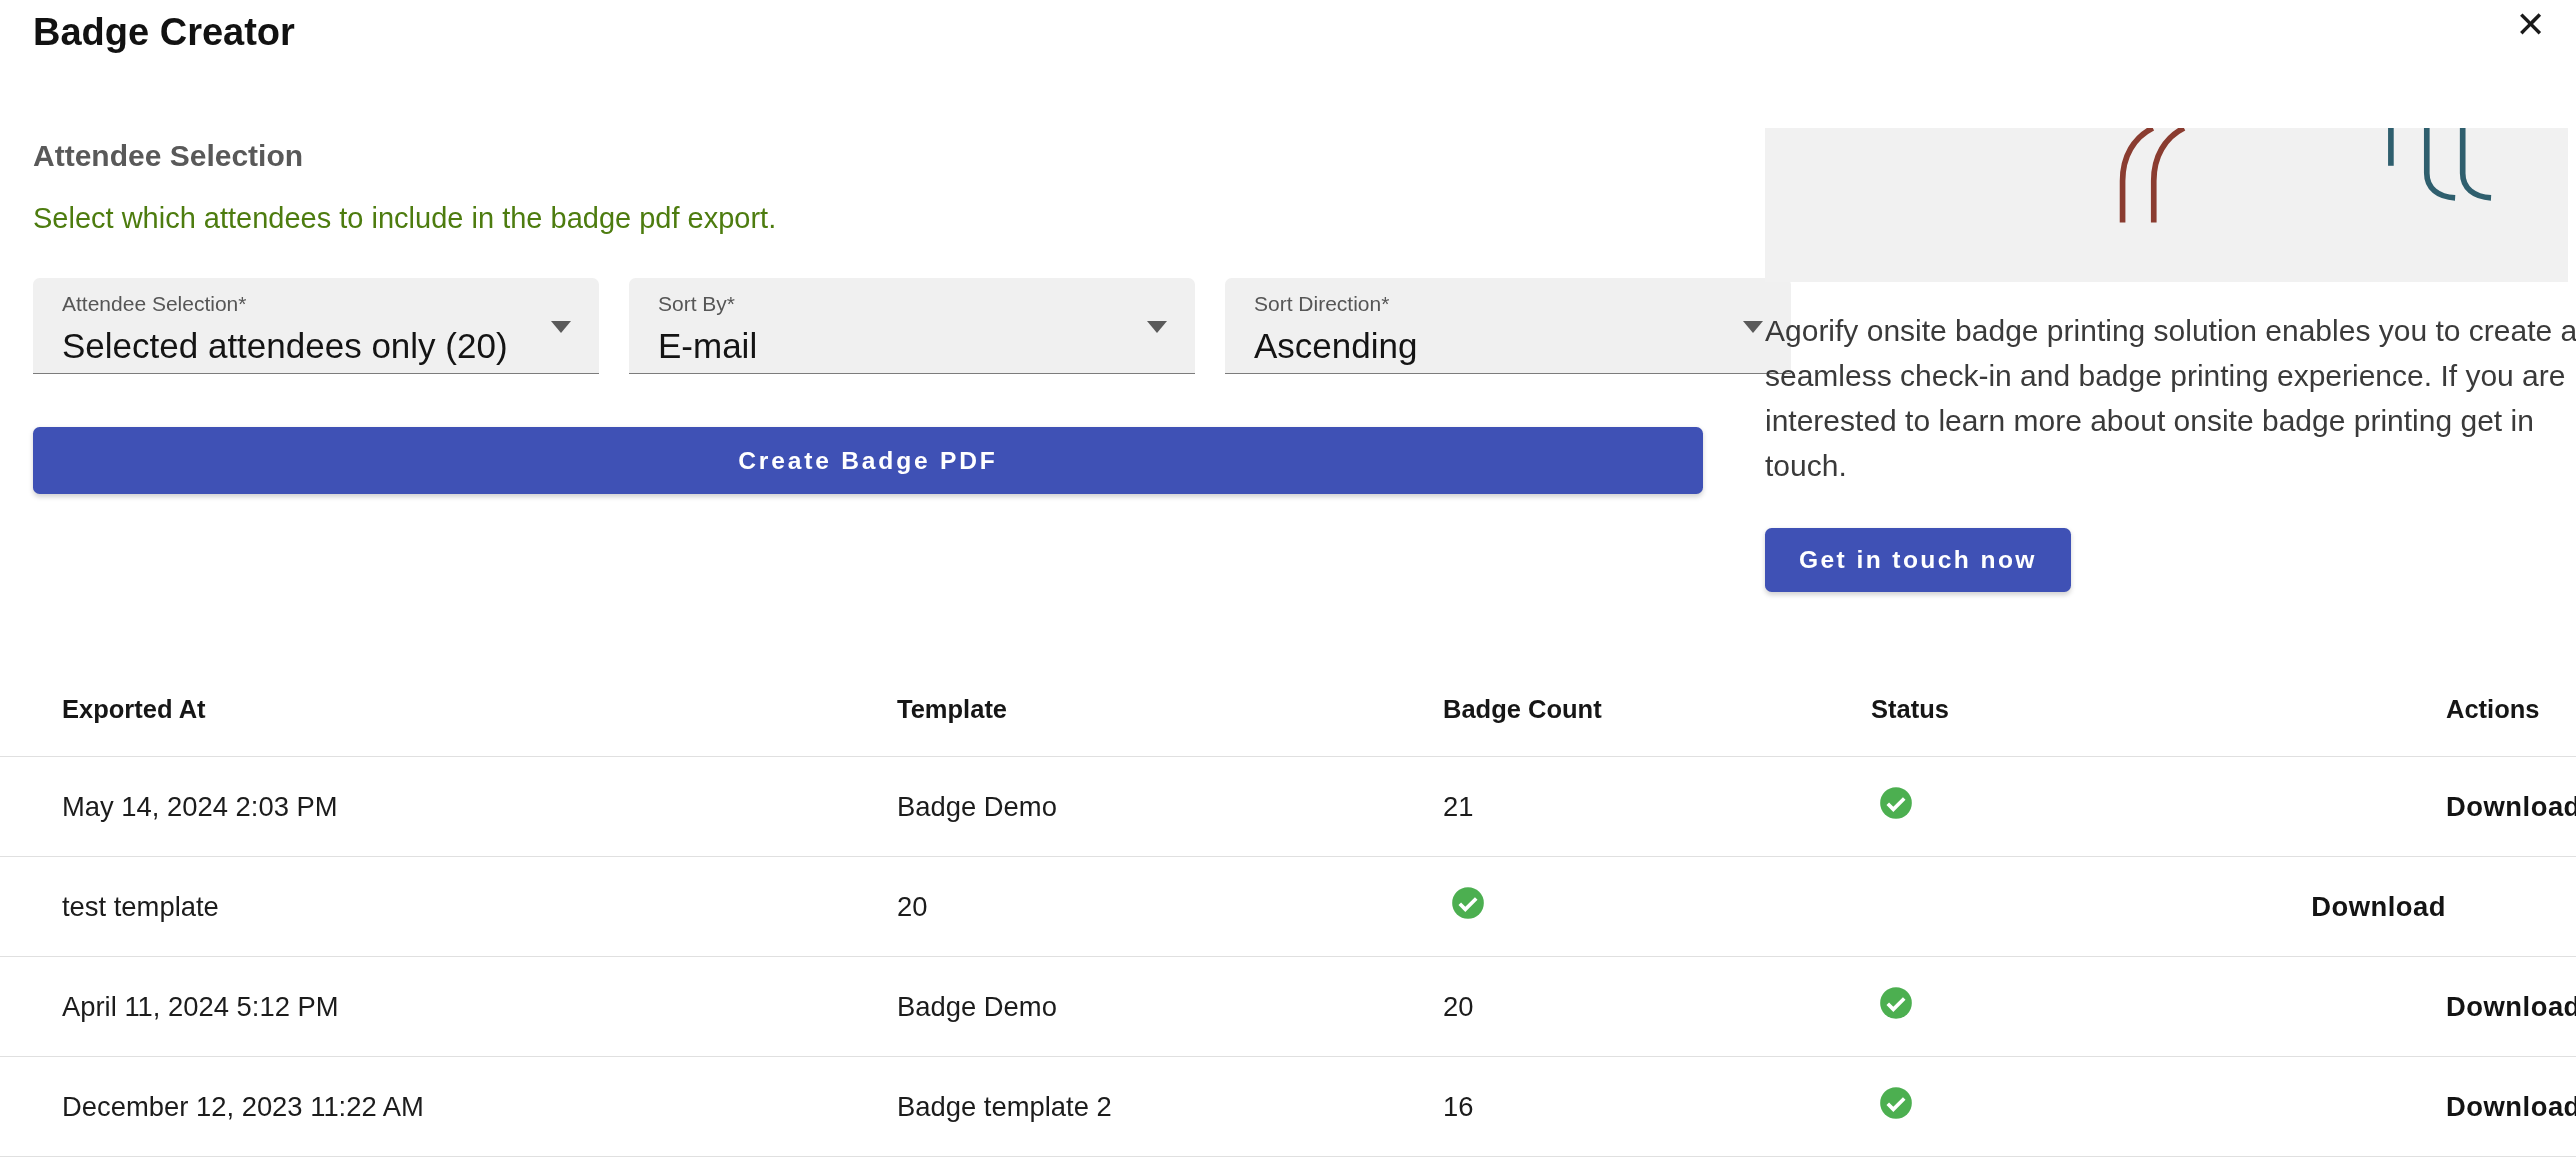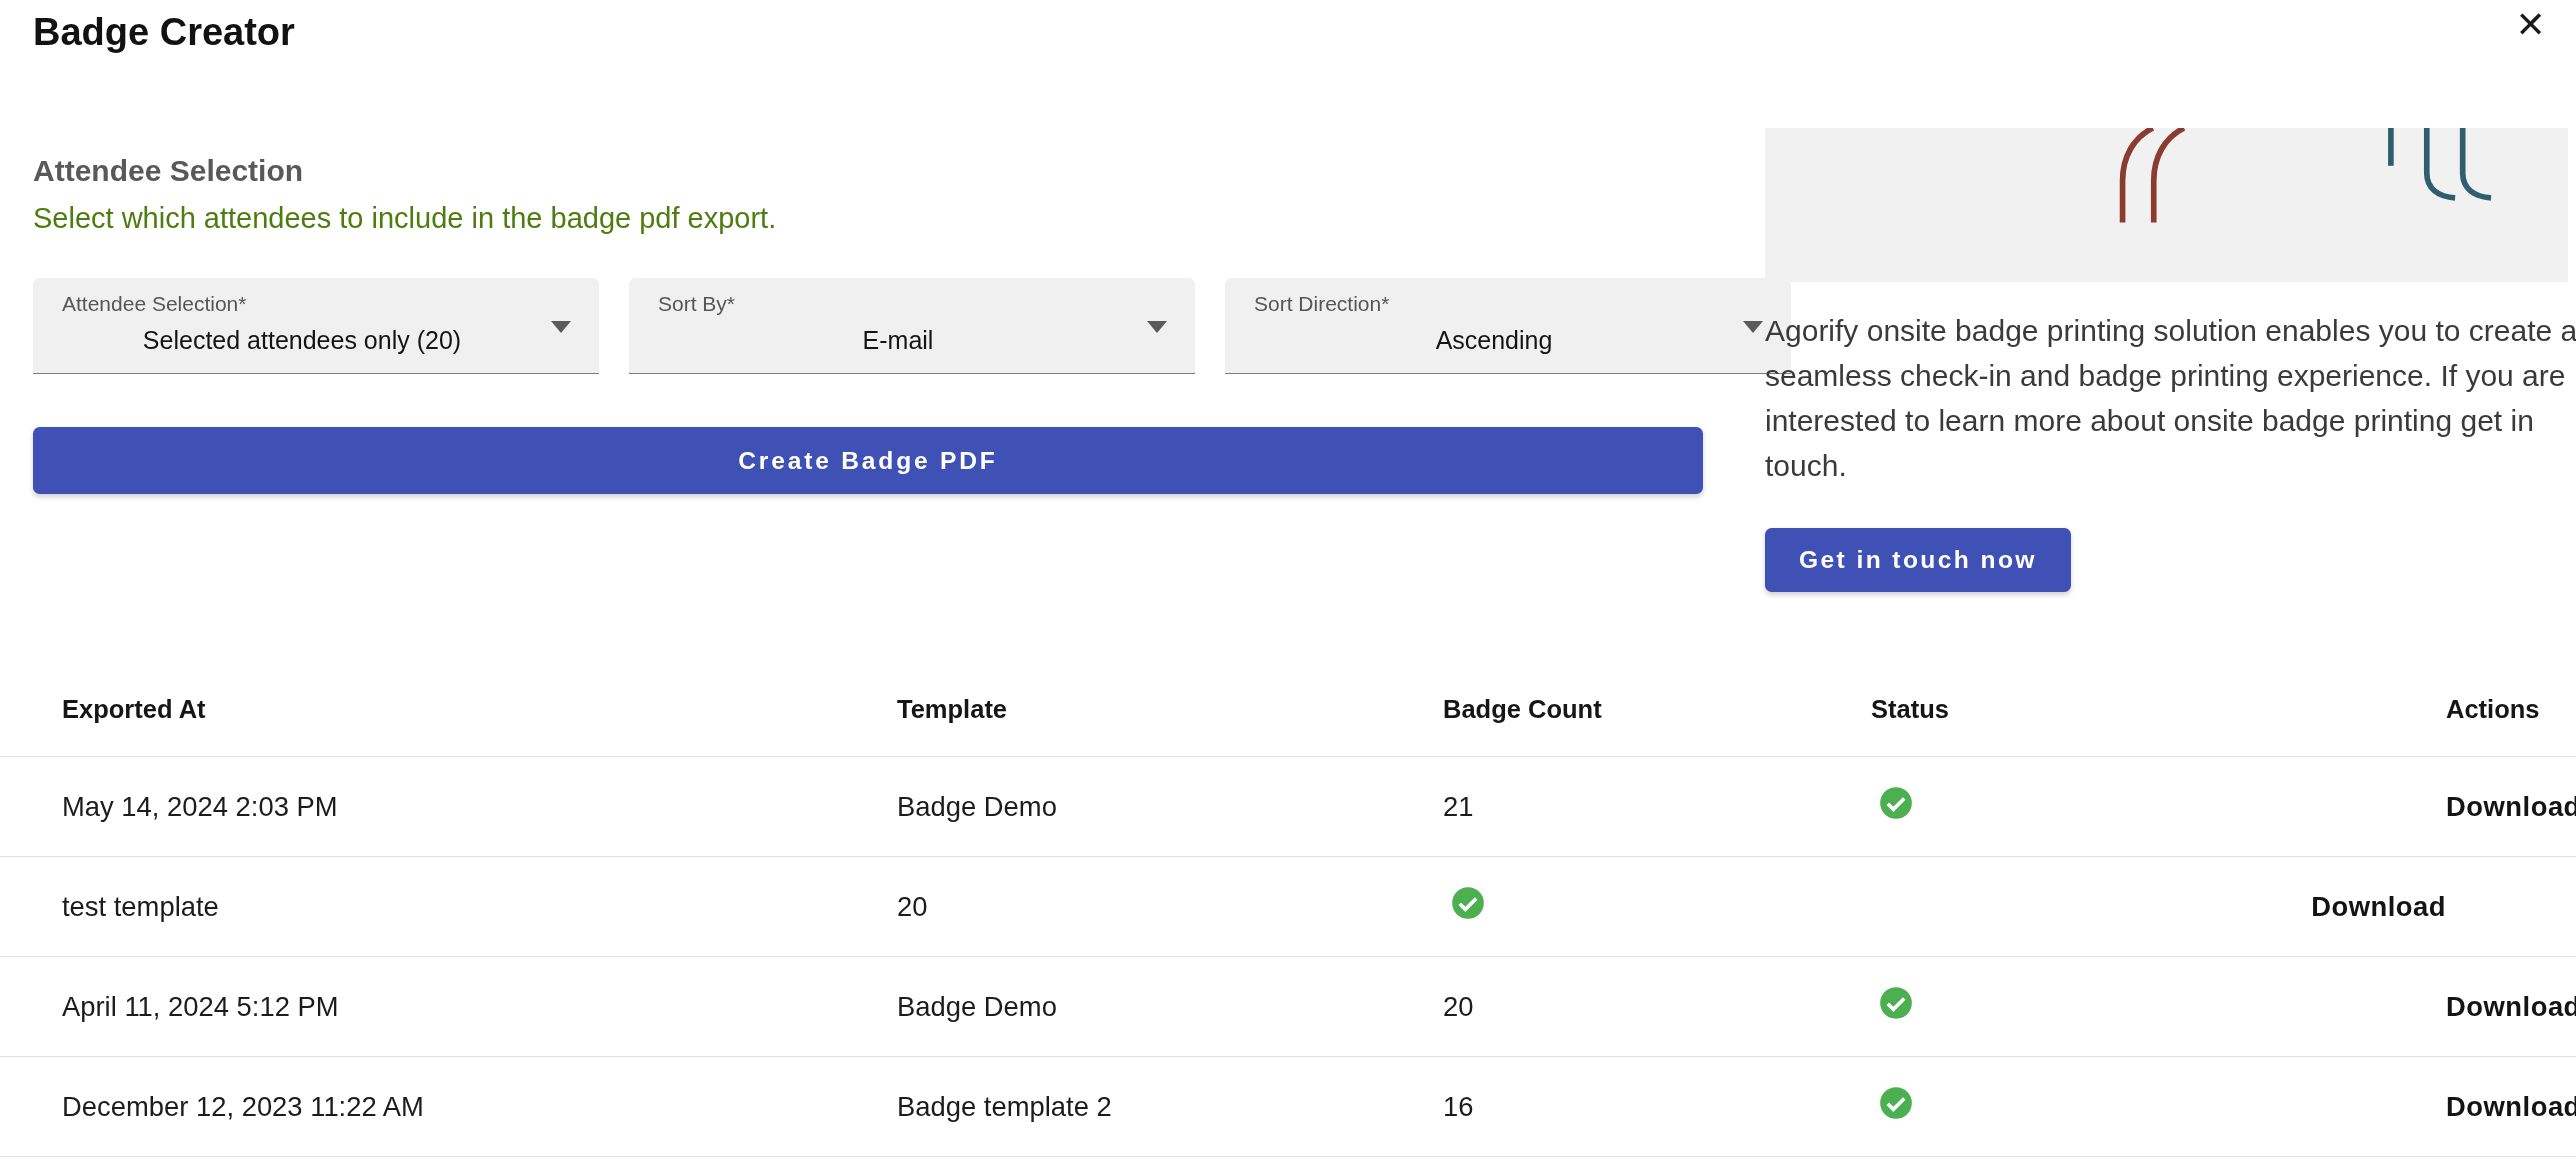--- a/index.html
+++ b/index.html
@@ -20,42 +20,42 @@
   .close-btn {
     position: absolute; top: 0px; right: 21px;
     width: 49px; height: 49px;
     background: none; border: none; padding: 0;
     font-size: 36px; line-height: 49px; color: #1a1a1a;
     font-family: inherit; cursor: pointer; text-align: center;
   }
 
   
   .section-heading {
-    position: absolute; left: 33px; top: 154px;
+    position: absolute; left: 33px; top: 139px;
     font-size: 30px; font-weight: 700; color: #595959;
   }
   .section-desc {
     position: absolute; left: 33px; top: 202px;
     font-size: 29px; color: #4d7c0f;
   }
 
   .fields {
     position: absolute; left: 33px; top: 278px; width: 1758px;
     display: flex; gap: 30px;
   }
   .field {
     position: relative; flex: 1; height: 96px;
     background: #f0f0f0;
     border-bottom: 1.9px solid #7c7c7c;
     border-radius: 6.6px 6.6px 0 0;
     padding: 14px 57px 0 29px;
     cursor: pointer;
   }
   .field-label { display: block; font-size: 21px; color: #565656; margin-bottom: 9.5px; }
-  .field-value { display: block; font-size: 25px; color: #141414; white-space: nowrap; text-align: center; }
+  .field-value { display: block; font-size: 35px; color: #141414; white-space: nowrap; }
   .caret {
     position: absolute; right: 28px; top: 43px;
     width: 0; height: 0;
     border-left: 10.4px solid transparent;
     border-right: 10.4px solid transparent;
     border-top: 12.3px solid #5a5a5a;
   }
 
   .create-btn {
     position: absolute; left: 33px; top: 427px;

